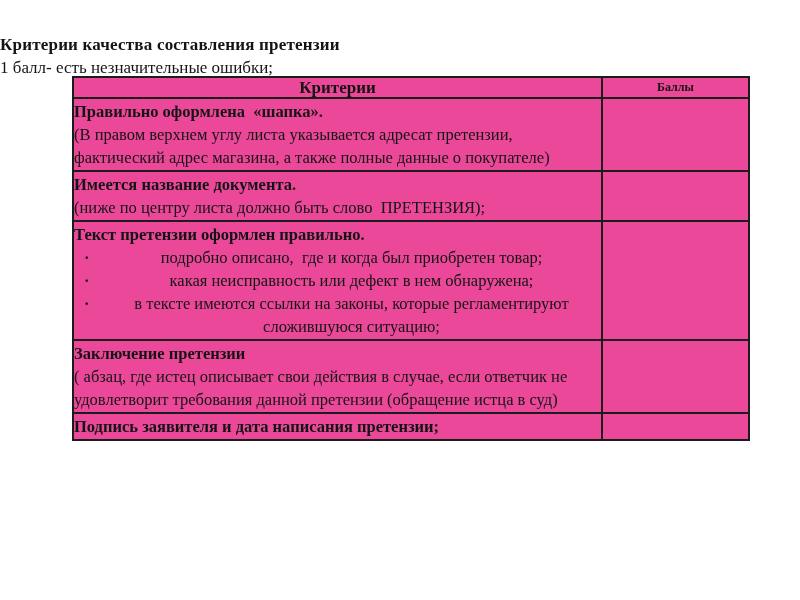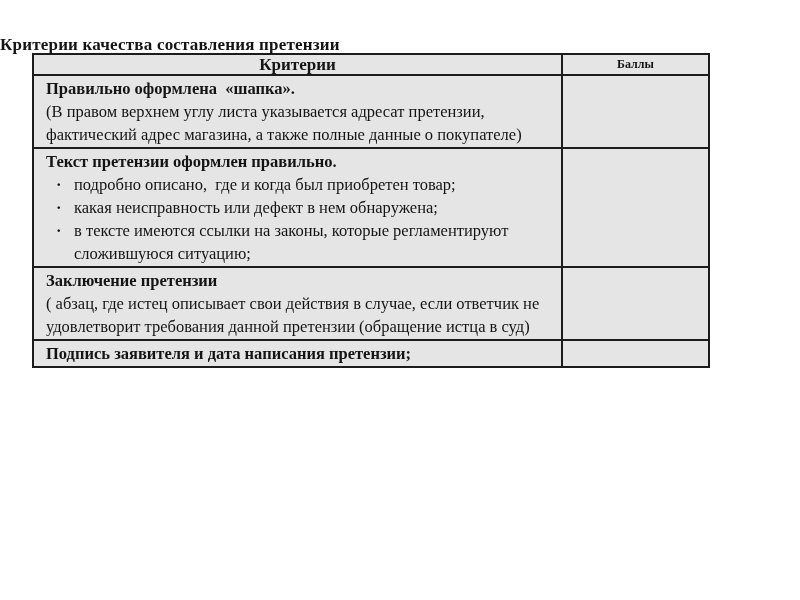--- a/index.html
+++ b/index.html
@@ -11,61 +11,62 @@
     overflow: hidden;
   }
   .heading {
     text-align: left;
     padding-top: 33px;
     font-size: 17px;
     line-height: 23px;
   }
   .heading .title { font-weight: bold; letter-spacing: 0.2px; }
   .doc-table {
-    margin-left: 32px;
+    margin-left: 72px;
     margin-top: -3px;
     width: 676px;
     border-collapse: collapse;
     table-layout: fixed;
-    background: #e5e5e5;
+    background: #ec4899;
   }
   .doc-table th, .doc-table td {
     border: 2px solid #1c1c1c;
     vertical-align: top;
-    padding: 1px 12px;
+    padding: 1px 0;
   }
   .col-criteria { width: 529px; }
   .col-score { width: 147px; }
   th.criteria-header {
     font-size: 17px; font-weight: bold; text-align: center;
     line-height: 19px; padding: 0 5px;
   }
   th.score-header {
     font-size: 12px; font-weight: bold; text-align: center;
     line-height: 19px; padding: 0 5px;
   }
   .row-title { font-weight: bold; font-size: 16.5px; line-height: 23px; white-space: pre-wrap; }
   .row-note  { font-size: 16.5px; line-height: 23px; white-space: pre-wrap; }
-  ul.bullets { margin: 0; padding: 0; list-style: none; }
+  ul.bullets { margin: 0; padding: 0; list-style: none; text-align: center; }
   ul.bullets li {
     font-size: 16.5px; line-height: 23px;
     padding-left: 28px; position: relative; white-space: pre-wrap;
   }
   ul.bullets li::before {
     content: "\00B7";
     position: absolute; left: 10px; top: 0;
     font-weight: bold;
   }
   td.score-cell { font-size: 16.5px; }
 </style>
 </head>
 <body>
 
 <div class="heading">
   <div class="title">Критерии качества составления претензии</div>
+  <div class="subtitle-line">1 балл- есть незначительные ошибки;</div>
 </div>
 
 <table class="doc-table">
   <colgroup>
     <col class="col-criteria">
     <col class="col-score">
   </colgroup>
   <thead>
     <tr>
       <th class="criteria-header">Критерии</th>
@@ -75,20 +76,28 @@
   <tbody id="rows-container">
   <tr>
     <td class="criteria-cell">
       <div class="row-title">Правильно оформлена  «шапка».</div>
       <div class="row-note">(В правом верхнем углу листа указывается адресат претензии, фактический адрес магазина, а также полные данные о покупателе)</div>
 
     </td>
     <td class="score-cell"></td>
   </tr>
 
+  <tr>
+    <td class="criteria-cell">
+      <div class="row-title">Имеется название документа.</div>
+      <div class="row-note">(ниже по центру листа должно быть слово  ПРЕТЕНЗИЯ);</div>
+
+    </td>
+    <td class="score-cell"></td>
+  </tr>
 
   <tr>
     <td class="criteria-cell">
       <div class="row-title">Текст претензии оформлен правильно.</div>
 
       <ul class="bullets">
             <li>подробно описано,  где и когда был приобретен товар;</li>
             <li>какая неисправность или дефект в нем обнаружена;</li>
             <li>в тексте имеются ссылки на законы, которые регламентируют сложившуюся ситуацию;</li>
           </ul>

